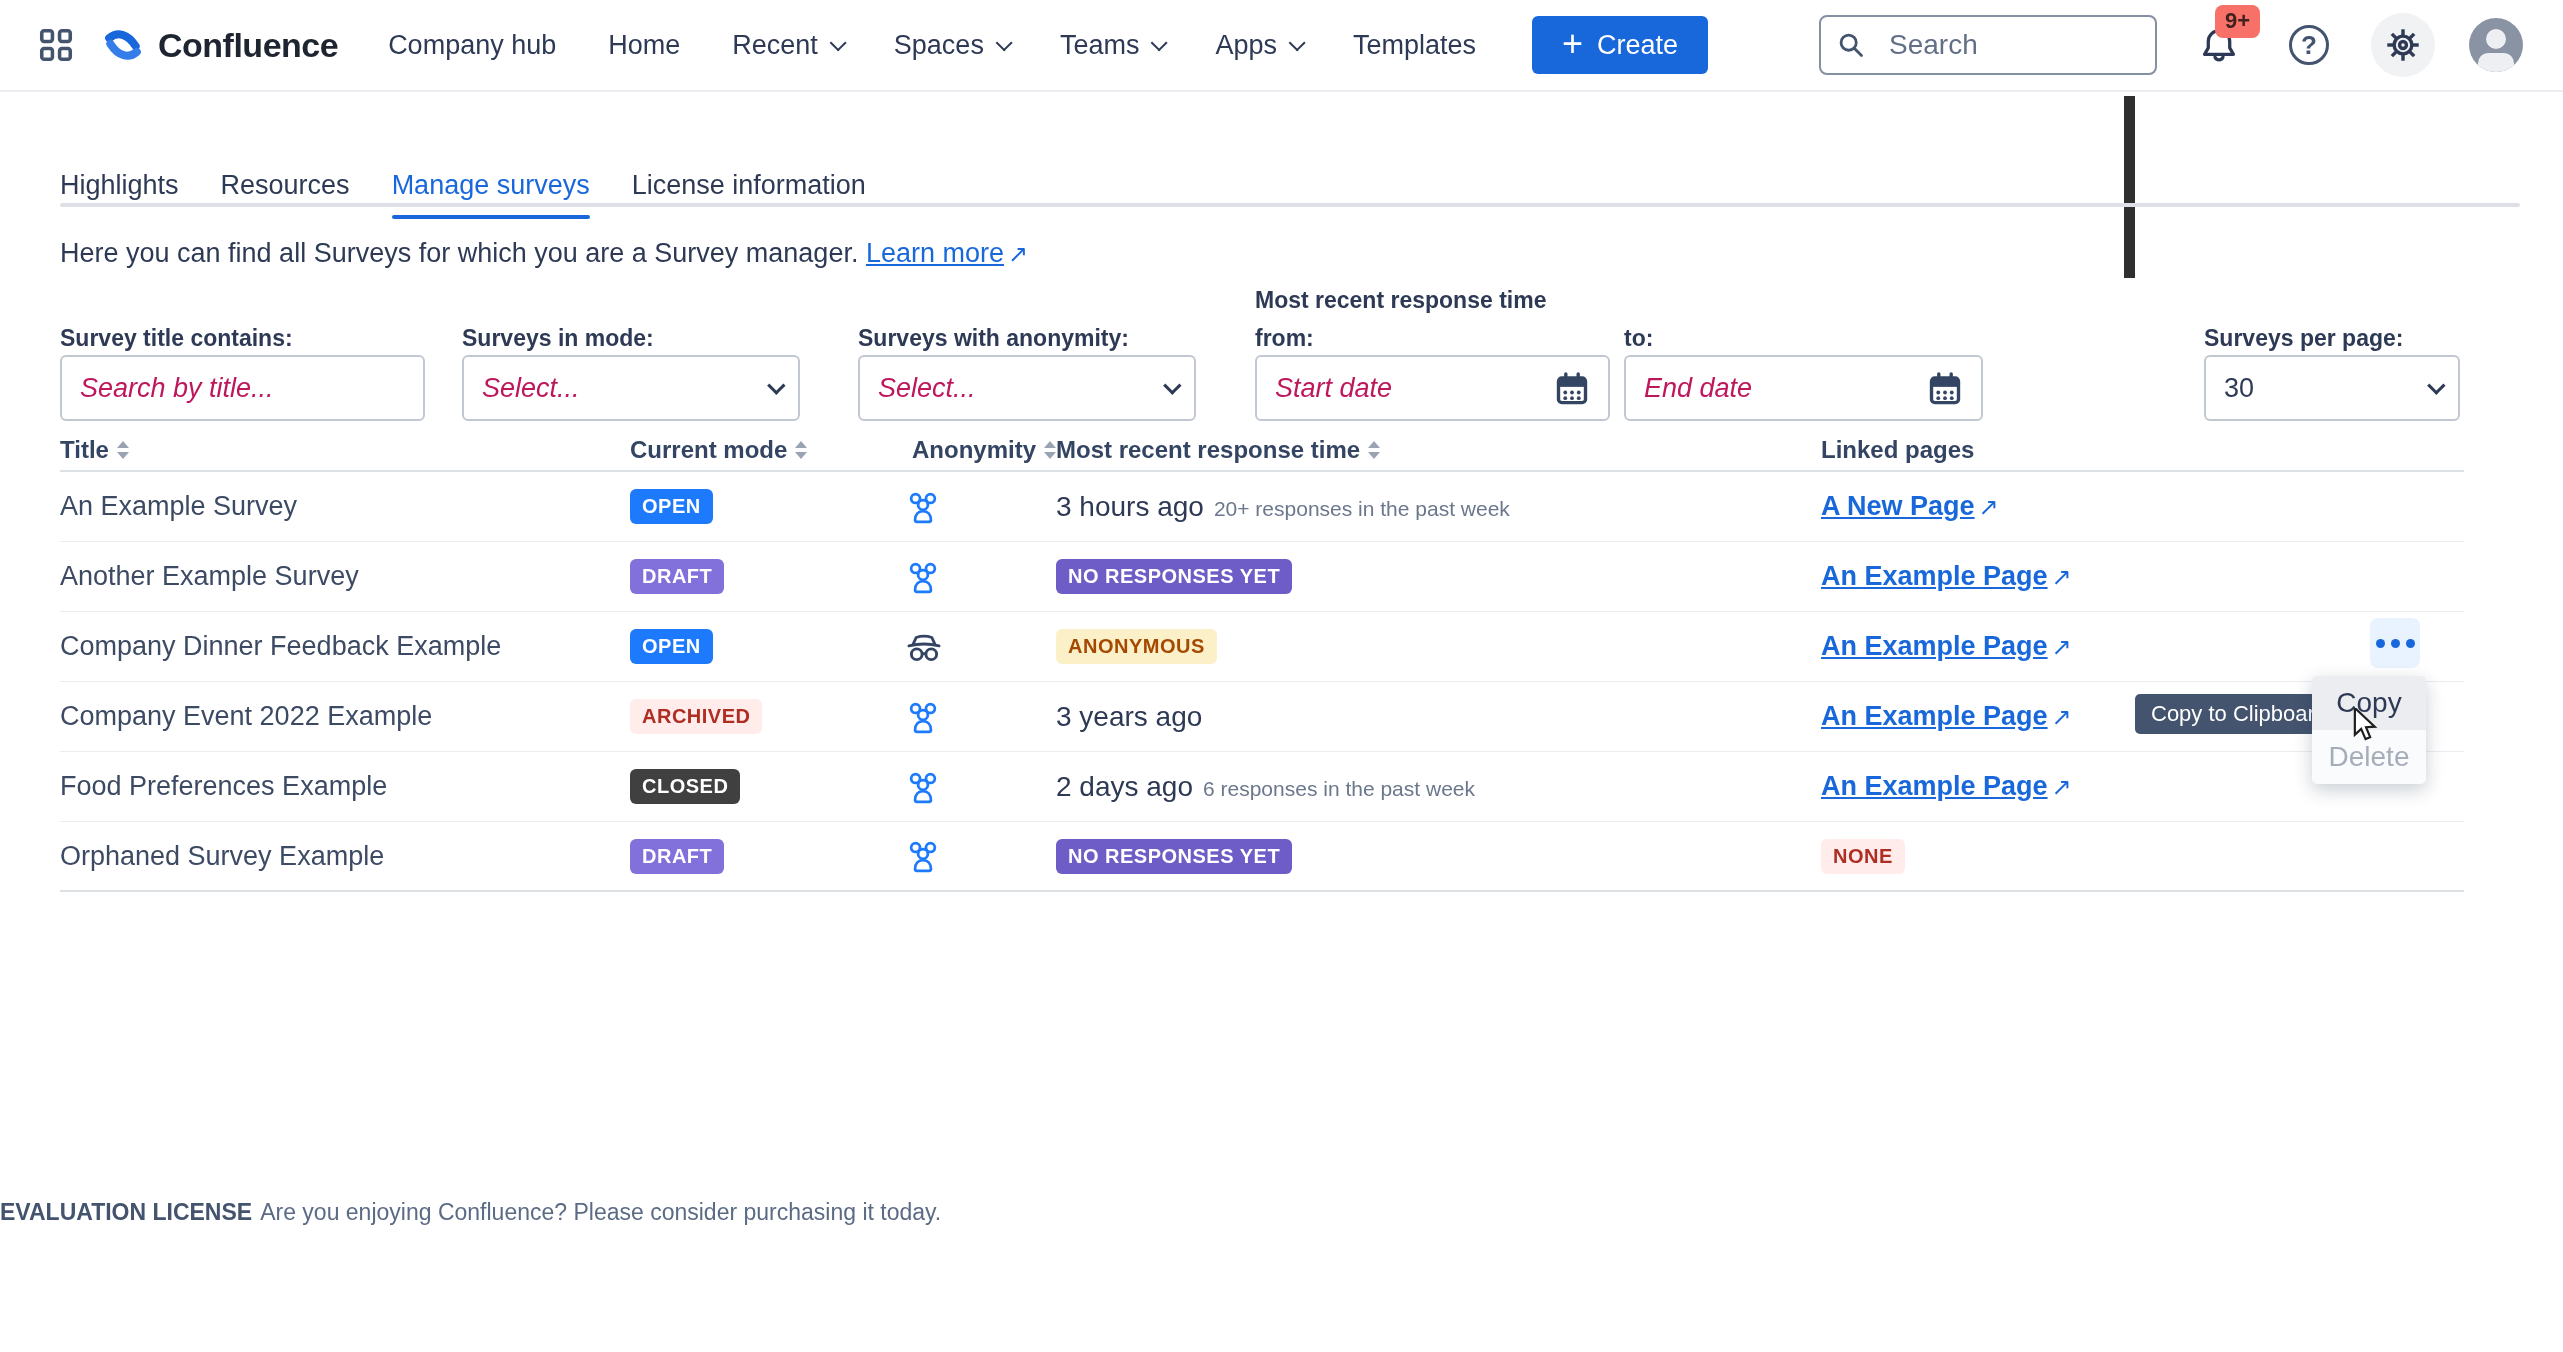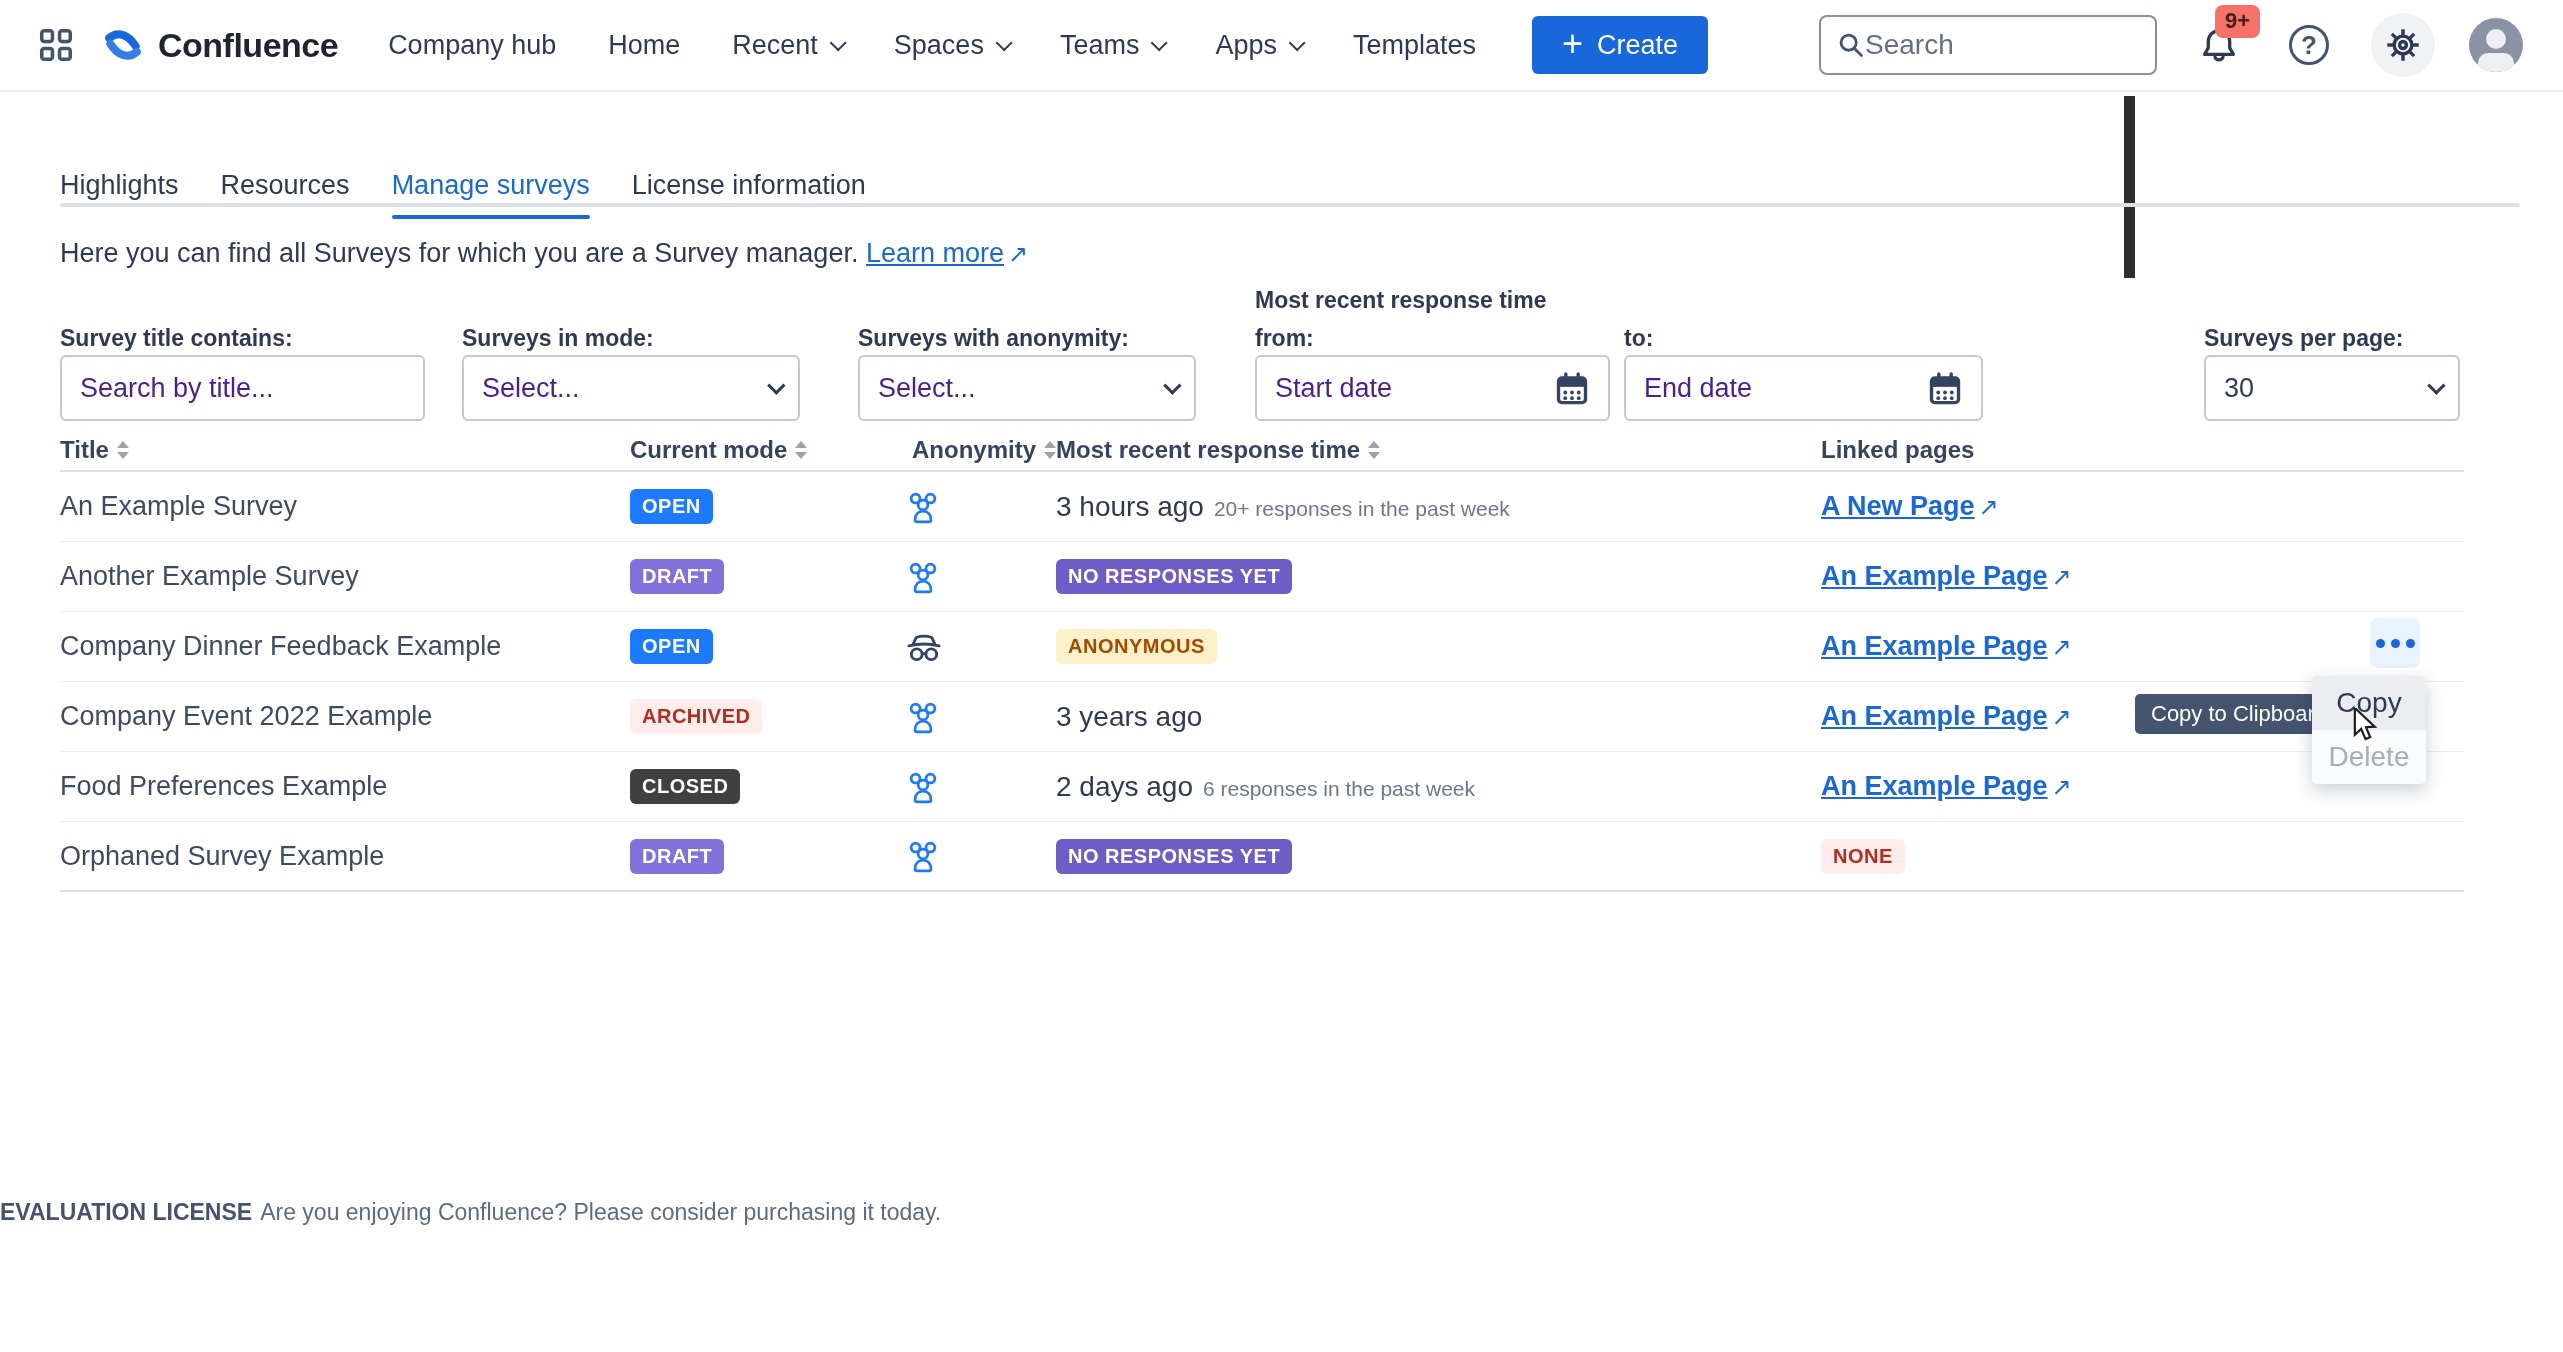--- a/index.html
+++ b/index.html
@@ -15,21 +15,21 @@
   .logo-text { font-size:34px; font-weight:700; color:#1E2430; letter-spacing:-0.5px; }
   .nav { display:flex; align-items:center; gap:52px; margin-left:50px; }
   .nav-item { font-size:27px; color:#2E3A55; display:flex; align-items:center; gap:10px; cursor:pointer; white-space:nowrap; }
   .caret { width:12px; height:12px; border-right:2.5px solid #2E3A55; border-bottom:2.5px solid #2E3A55;
            transform:rotate(45deg) translateY(-3px); margin-left:2px; }
   .create-btn { margin-left:56px; height:58px; padding:0 30px; background:#1868DB; color:#fff; border:none;
                 border-radius:6px; font-size:27px; font-family:inherit; display:flex; align-items:center; gap:14px; cursor:pointer; }
   .plus { font-size:36px; font-weight:300; line-height:1; margin-top:-3px; }
   .topbar-right { margin-left:auto; display:flex; align-items:center; gap:34px; }
   .search-box { width:338px; height:60px; border:2px solid #8590A2; border-radius:8px; display:flex;
-                align-items:center; padding:0 16px; gap:0; background:#fff; }
+                align-items:center; padding:0 16px; gap:24px; background:#fff; }
   .search-box input { border:none; outline:none; font-size:28px; font-family:inherit; color:#2E3A55; width:240px; background:transparent; }
   .search-box input::placeholder { color:#626F86; }
   .icon-btn { position:relative; width:56px; height:56px; display:flex; align-items:center; justify-content:center;
               border-radius:50%; cursor:pointer; }
   .icon-btn.gear-bg { background:#F1F2F4; width:64px; height:64px; }
   .notif-badge { position:absolute; top:-12px; left:24px; background:#F87168; color:#42221F; font-size:22px; font-weight:700;
                  padding:2px 10px; border-radius:8px; line-height:1.3; }
   .help-circle { width:40px; height:40px; border:3px solid #44546F; border-radius:50%; color:#44546F;
                  font-size:26px; font-weight:700; display:flex; align-items:center; justify-content:center; }
   .avatar { width:54px; height:54px; border-radius:50%; background:#8993A4; position:relative; overflow:hidden; cursor:pointer; }
@@ -49,21 +49,21 @@
   
   .intro { position:absolute; left:60px; top:238px; font-size:27px; color:#2E3A55; }
   .intro a { color:#1868DB; text-decoration:underline; cursor:pointer; }
   .ext-arrow { color:#1868DB; text-decoration:none; font-size:24px; margin-left:4px; display:inline-block; }
 
   
   .filter-label { position:absolute; font-size:23px; font-weight:700; color:#2E3A55; white-space:nowrap; }
   .filter-box { position:absolute; top:355px; height:66px; border:2px solid #C2C8D1; border-radius:6px; background:#fff;
                 display:flex; align-items:center; padding:0 18px; font-size:27px; color:#2E3A55; cursor:pointer; }
   .filter-box input { border:none; outline:none; font-size:27px; font-family:inherit; width:100%; color:#2E3A55; background:transparent; }
-  .filter-box input::placeholder, .ph { color:#4c1d95; }
+  .filter-box input::placeholder, .ph { color:#be185d;font-style:italic; }
   .filter-box .chev { margin-left:auto; width:13px; height:13px; border-right:3px solid #2E3A55; border-bottom:3px solid #2E3A55;
                       transform:rotate(45deg) translateY(-4px); }
   .filter-box .cal { margin-left:auto; flex:0 0 auto; }
 
   
   .table { position:absolute; left:60px; top:430px; width:2404px; }
   .thead { display:grid; grid-template-columns:570px 220px 206px 765px 643px; align-items:center; height:42px;
            border-bottom:2px solid #DDE0E5; }
   .th { font-size:24px; font-weight:700; color:#344563; display:flex; align-items:center; }
   .sort { display:inline-flex; flex-direction:column; gap:4px; margin-left:8px; cursor:pointer; }

